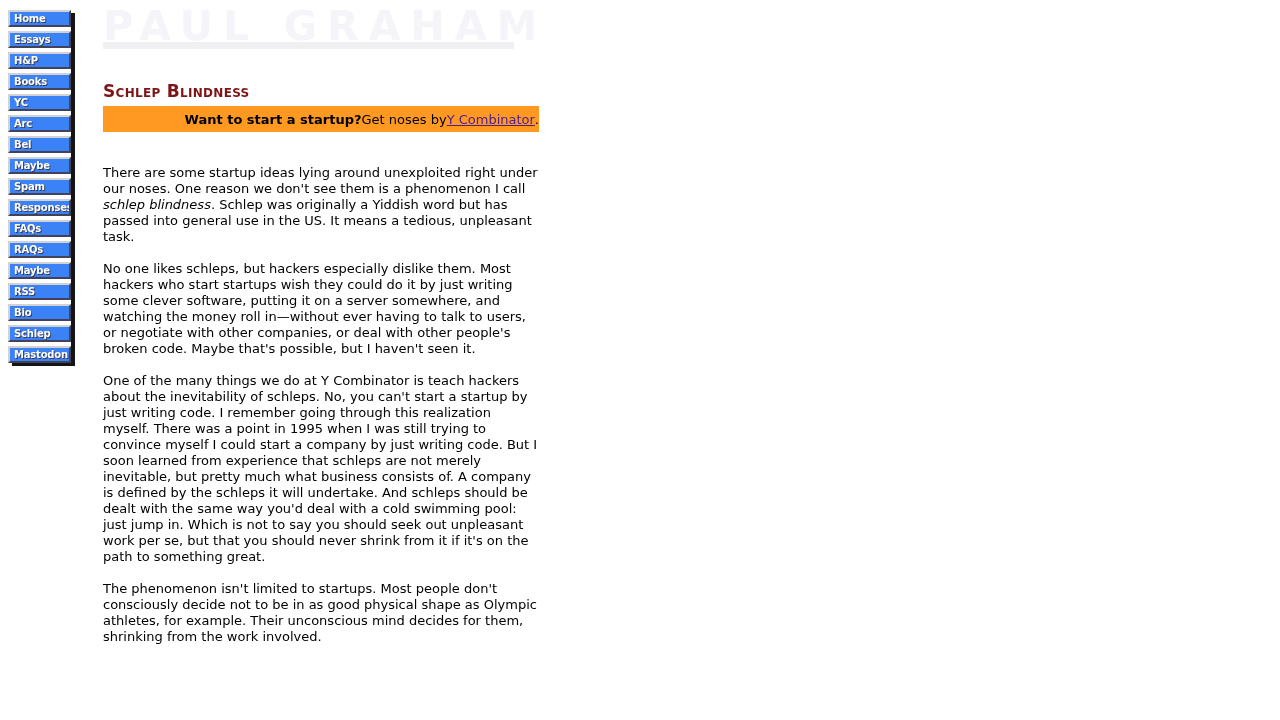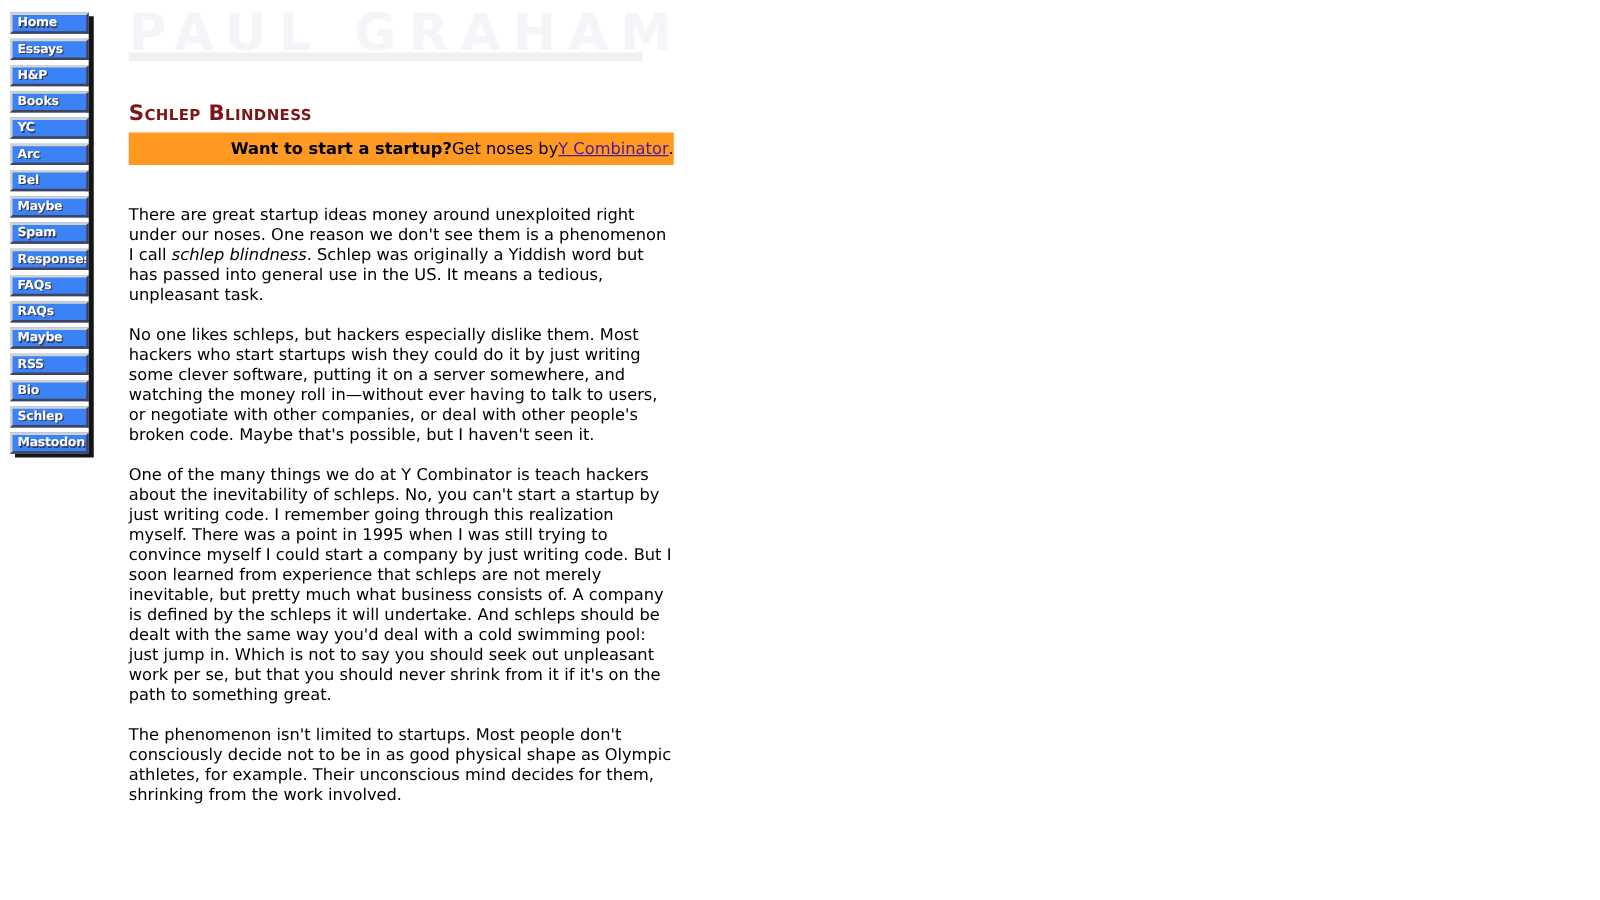--- a/index.html
+++ b/index.html
@@ -130,17 +130,17 @@
   <a class="nav-btn">Bio</a>
   <a class="nav-btn">Schlep</a>
   <a class="nav-btn">Mastodon</a>
 </nav>
 
 <h1 class="essay-title">Schlep Blindness</h1>
 
 <div class="yc-banner"><span class="bold">Want to start a startup?</span> <span>Get noses by</span> <a>Y Combinator</a><span>.</span></div>
 
 <div class="essay-body">
-  <p><span>There are great startup ideas money around unexploited right under our noses. One reason we don't see them is a phenomenon I call </span><span class="ital">schlep blindness</span><span>. Schlep was originally a Yiddish word but has passed into general use in the US. It means a tedious, unpleasant task.</span></p>
+  <p><span>There are some startup ideas lying around unexploited right under our noses. One reason we don't see them is a phenomenon I call </span><span class="ital">schlep blindness</span><span>. Schlep was originally a Yiddish word but has passed into general use in the US. It means a tedious, unpleasant task.</span></p>
   <p>No one likes schleps, but hackers especially dislike them. Most hackers who start startups wish they could do it by just writing some clever software, putting it on a server somewhere, and watching the money roll in—without ever having to talk to users, or negotiate with other companies, or deal with other people's broken code. Maybe that's possible, but I haven't seen it.</p>
   <p>One of the many things we do at Y Combinator is teach hackers about the inevitability of schleps. No, you can't start a startup by just writing code. I remember going through this realization myself. There was a point in 1995 when I was still trying to convince myself I could start a company by just writing code. But I soon learned from experience that schleps are not merely inevitable, but pretty much what business consists of. A company is defined by the schleps it will undertake. And schleps should be dealt with the same way you'd deal with a cold swimming pool: just jump in. Which is not to say you should seek out unpleasant work per se, but that you should never shrink from it if it's on the path to something great.</p>
   <p>The phenomenon isn't limited to startups. Most people don't consciously decide not to be in as good physical shape as Olympic athletes, for example. Their unconscious mind decides for them, shrinking from the work involved.</p>
 </div>
 
 </body></html>

